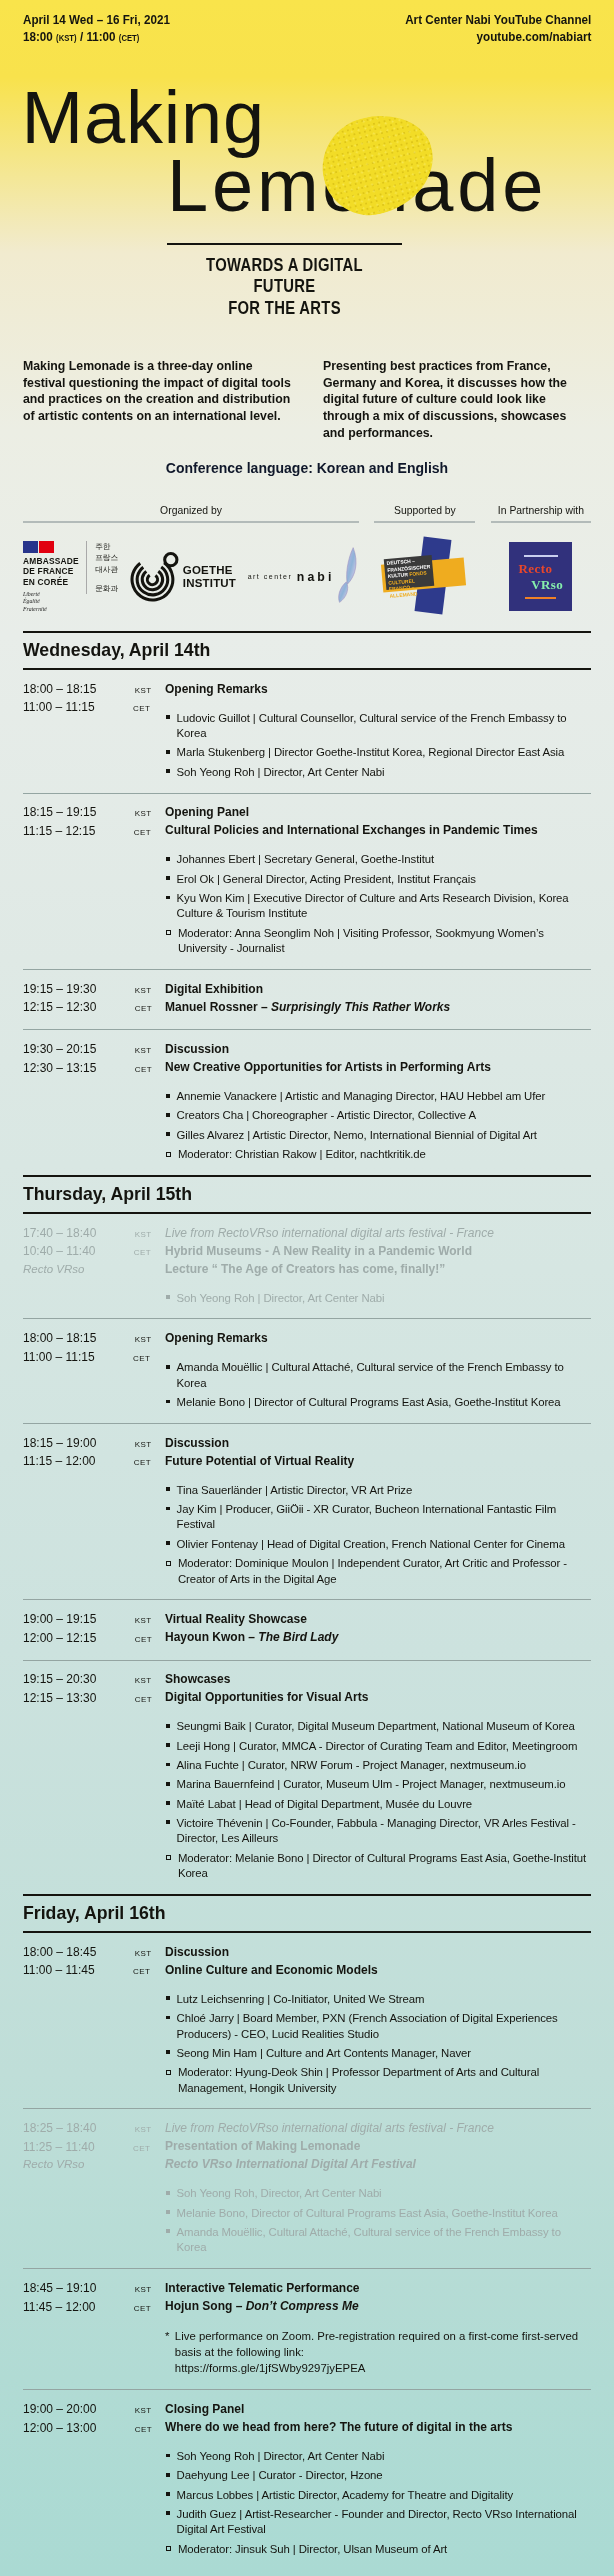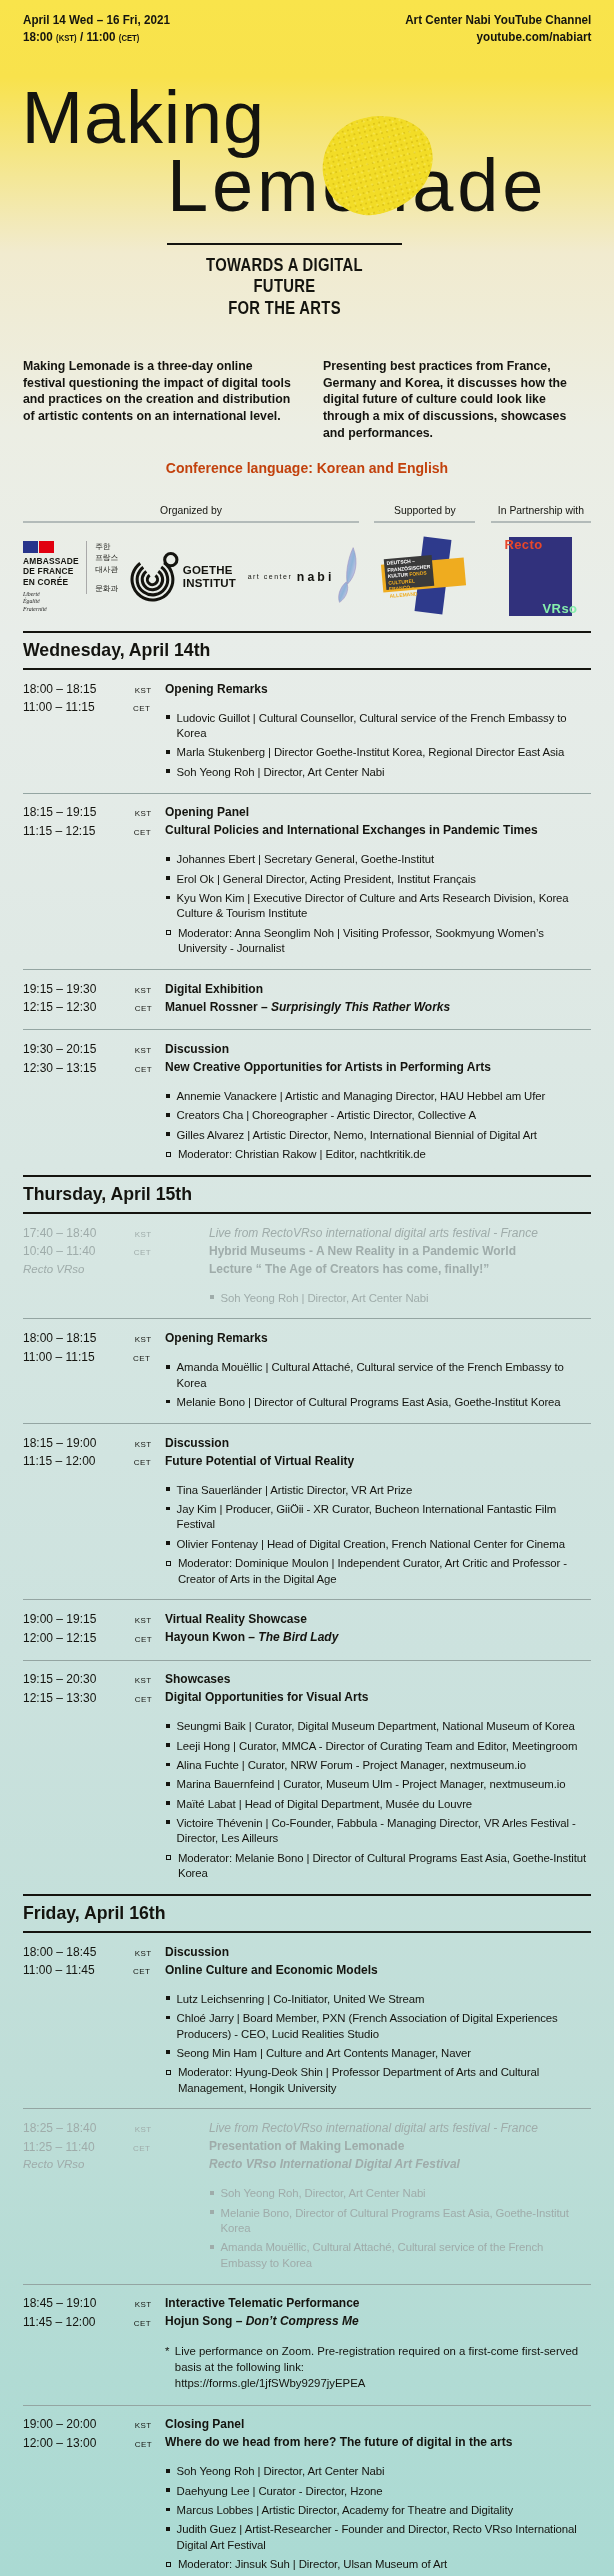--- a/index.html
+++ b/index.html
@@ -25,21 +25,21 @@
       radial-gradient(circle,rgba(212,186,18,.65) 0.8px,transparent 1.2px);
     background-size:7px 7px,5.4px 5.4px;}
   .hero-t1{font-size:74px;line-height:1;margin:35px 0 0 21.5px;letter-spacing:0.8px;font-weight:normal;}
   .hero-t2{font-size:74px;line-height:1;margin:-6.1px 0 0 167px;letter-spacing:3.8px;font-weight:normal;}
   .hero-rule{width:235px;height:2.3px;background:#14140F;margin:20px 0 0 167px;}
   .hero-sub{width:235px;margin:9.2px 0 0 167px;text-align:center;font-size:19px;font-weight:bold;
     line-height:1.12;transform:scaleX(.78);letter-spacing:0.4px;}
   
   .intro{display:flex;gap:32px;margin:40px 23px 0;font-weight:bold;font-size:12.3px;line-height:1.36;}
   .intro>div{flex:1;}
-  .lang-note{margin-top:18.4px;text-align:center;font-size:14px;font-weight:bold;color:#c2410c;}
+  .lang-note{margin-top:18.4px;text-align:center;font-size:14px;font-weight:bold;color:#0f172a;}
   
   .partners{margin:29px 23px 0;display:flex;gap:15.4px;}
   .pc-org{width:336px;} .pc-sup{width:101px;} .pc-par{flex:1;}
   .partner-label{text-align:center;font-size:10.4px;margin-bottom:5.4px;}
   .partner-rule{height:1.5px;background:#B3BBB9;}
   .logo-area{margin-top:17px;height:74px;display:flex;align-items:center;justify-content:center;}
   .pc-org .logo-area{justify-content:space-between;}
   
   .embassy{display:flex;align-items:flex-start;}
   .emb-left{display:flex;flex-direction:column;}
@@ -59,21 +59,21 @@
   .nabi-name{font-size:12.3px;font-weight:bold;letter-spacing:3.1px;margin-left:4.6px;}
   .butterfly{margin-left:1.5px;transform:translateY(-1.5px);}
   
   .fonds{position:relative;width:86px;height:74px;}
   .kf-blue{position:absolute;left:37px;top:-1.5px;width:28px;height:75px;background:#2E3A8C;transform:rotate(7deg);}
   .kf-yellow{position:absolute;left:0;top:21.5px;width:83px;height:28px;background:#EFAC1F;transform:rotate(-5deg);}
   .kf-dark{position:absolute;left:3.1px;top:17px;width:48px;height:31px;background:#3A3A3A;transform:rotate(-5deg);}
   .kf-text{position:absolute;left:6.1px;top:18.4px;font-size:5px;font-weight:bold;line-height:1.3;transform:rotate(-5deg);color:#fff;}
   .kf-y{color:#EFAC1F;}
   
-  .recto{width:63px;height:79px;background:#31317C;display:flex;align-items:center;justify-content:center;}
+  .recto{width:63px;height:69px;background:#31317C;display:flex;flex-direction:column;align-items:center;justify-content:center;font-family:Liberation Serif, serif;}
   .recto-topline{width:34px;height:2.3px;background:#C9CFEF;margin-bottom:3.8px;}
   .recto-l1{color:#E8472B;font-size:13px;font-weight:bold;letter-spacing:0.4px;align-self:flex-start;margin-left:9.2px;}
   .recto-l2{color:#86efac;font-size:13px;font-weight:bold;letter-spacing:0.4px;align-self:flex-end;margin-right:9.2px;}
   .recto-botline{width:31px;height:1.5px;background:#EF8126;margin-top:3.8px;}
   
   .schedule{margin:17px 23px 0;}
   .day-rule-a{height:2.3px;background:#14140F;}
   .day-title{font-size:17.7px;font-weight:bold;margin:0;padding:7px 0 7px;}
   .day-rule-b{height:1.5px;background:#14140F;}
   .session{display:flex;padding:10px 0 12.3px;}
@@ -84,21 +84,21 @@
   .time-note{font-size:11.5px;font-style:italic;line-height:1.55;color:#9FACAA;}
   .content-col{flex:1;min-width:0;}
   .t-line{font-size:12px;line-height:1.5;}
   .t-line.tb{font-weight:bold;}
   .t-line.ti{font-style:italic;}
   .em{font-style:italic;}
   .speakers{margin-top:13px;}
   .speaker{display:flex;margin-top:3.8px;font-size:11.4px;line-height:1.36;letter-spacing:-0.1px;}
   .bullet{flex:none;width:3.8px;height:3.8px;background:currentColor;margin:4.6px 7px 0 0.8px;}
   .bullet.hollow{background:none;border:0.8px solid currentColor;width:3.1px;height:3.1px;}
-  .session.muted{color:#9FACAA;gap:44px;}
+  .session.muted{color:#9FACAA;}
   .note{margin-top:14px;display:flex;font-size:11.4px;line-height:1.4;}
   .note-star{margin-right:5.4px;}
   .note-link{display:block;}
 </style>
 </head>
 <body>
 
 <div class="top-bar">
   <div class="tb-left">
     <div>April 14 Wed – 16 Fri, 2021</div>

